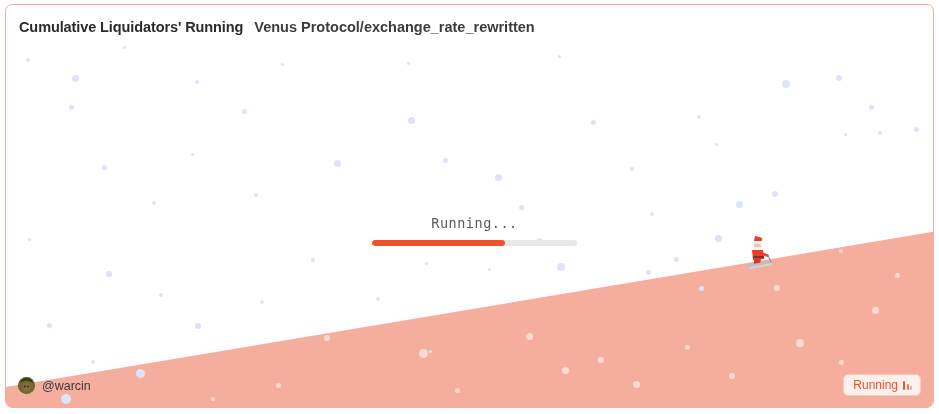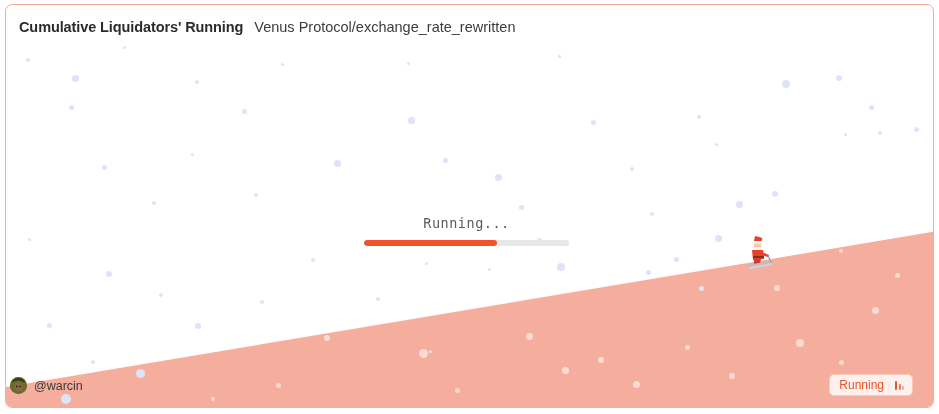--- a/index.html
+++ b/index.html
@@ -42,21 +42,21 @@
   }
   .chart-title {
     font-size: 14.5px;
     font-weight: bold;
     color: #2b2b2b;
     letter-spacing: -0.1px;
     white-space: nowrap;
   }
   .chart-subtitle {
     font-size: 14.5px;
-    font-weight: normal;
+    font-weight: bold;
     color: #3c3c3c;
     margin-left: 11px;
     white-space: nowrap;
   }
   
   .scene {
     position: absolute;
     inset: 0;
     overflow: hidden;
   }
@@ -78,21 +78,21 @@
   .santa {
     position: absolute;
     left: 735px;
     top: 229px;
     width: 34px;
     height: 36px;
   }
   
   .progress-wrap {
     position: absolute;
-    left: 358px;
+    left: 366px;
     top: 210px;
     width: 205px;
     z-index: 30;
   }
   .progress-label {
     font-family: "DejaVu Sans Mono", "Liberation Mono", monospace;
     font-size: 13.5px;
     color: #5b5b5b;
     text-align: center;
     letter-spacing: 0.5px;
@@ -109,21 +109,21 @@
   .progress-fill {
     position: absolute;
     left: 0; top: 0;
     height: 100%;
     border-radius: 3px;
     background: #F2522A;
   }
   
   .user-chip {
     position: absolute;
-    left: 4px;
+    left: 12px;
     bottom: 13px;
     display: flex;
     align-items: center;
     gap: 7px;
     z-index: 35;
   }
   .avatar {
     width: 17px;
     height: 17px;
     border-radius: 50%;
@@ -132,25 +132,25 @@
     background: #6b6535;
   }
   .user-handle {
     font-size: 12.5px;
     color: #3a3a3a;
     white-space: nowrap;
   }
   
   .status-badge {
     position: absolute;
-    right: 20px;
+    right: 12px;
     bottom: 11px;
     display: flex;
     align-items: center;
-    gap: 11px;
+    gap: 5px;
     background: #FEF1ED;
     border: 1px solid #F9C9B9;
     border-radius: 5px;
     padding: 3px 8px 3px 9px;
     z-index: 35;
   }
   .status-text {
     font-size: 12px;
     color: #E8532A;
     white-space: nowrap;

